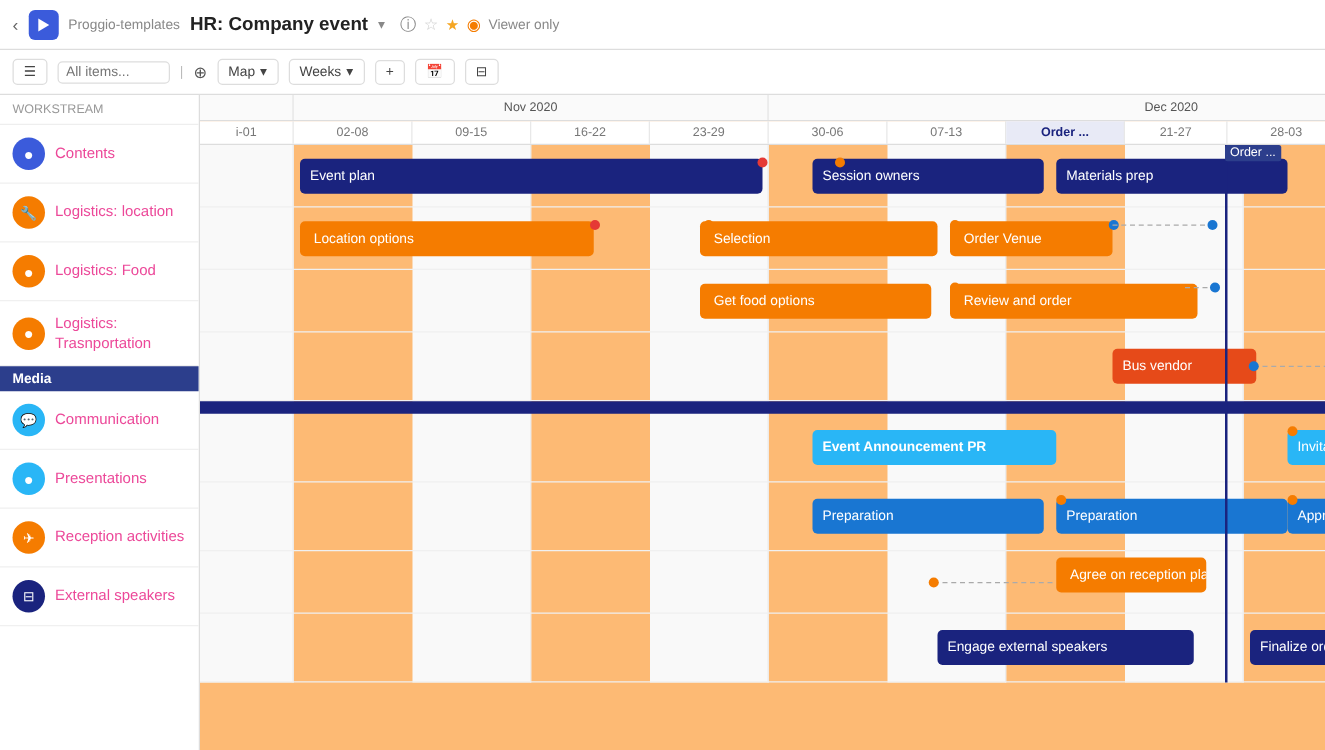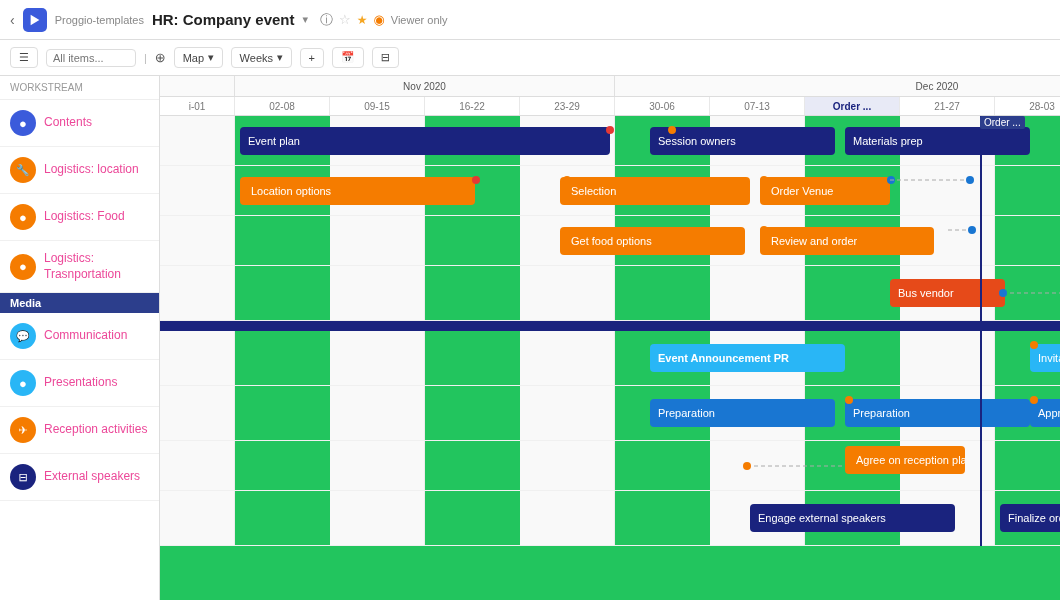--- a/index.html
+++ b/index.html
@@ -46,21 +46,21 @@
     .sidebar-icon {
       width: 26px; height: 26px; border-radius: 50%;
       display: flex; align-items: center; justify-content: center; flex-shrink: 0; font-size: 13px; color: white;
     }
     .sidebar-label { font-size: 12px; color: #ec4899; line-height: 1.3; }
     .media-divider {
       background: #2c3e8c; color: white; padding: 4px 10px; font-size: 11px; font-weight: 600;
     }
 
     
-    .gantt { flex: 1; overflow-x: auto; overflow-y: auto; position: relative; background: #22c55e; }
+    .gantt { flex: 1; overflow-x: auto; overflow-y: auto; position: relative; background: #fdba74; }
     .gantt-inner { min-width: 900px; position: relative; }
     .timeline-month {
       display: flex; align-items: center; justify-content: center;
       font-size: 10px; color: #555; border-right: 1px solid #e0e0e0;
       background: #fafafa; height: 20px; position: relative;
     }
     .timeline-week {
       display: flex; align-items: center; justify-content: center;
       font-size: 10px; color: #777; border-right: 1px solid #e8e8e8;
       height: 18px; flex-shrink: 0;
@@ -188,21 +188,21 @@
 
       <div style="display:flex;background:#fff;border-bottom:1px solid #ddd;">
         <div class="timeline-week" style="width:75px;">i-01</div>
         <div class="timeline-week" style="width:95px;">02-08</div>
         <div class="timeline-week" style="width:95px;">09-15</div>
         <div class="timeline-week" style="width:95px;">16-22</div>
         <div class="timeline-week" style="width:95px;">23-29</div>
         <div class="timeline-week" style="width:95px;">30-06</div>
         <div class="timeline-week" style="width:95px;">07-13</div>
         <div class="timeline-week" style="width:95px;background:#e8eaf6;font-weight:600;color:#1a237e;">Order ...</div>
-        <div class="timeline-week" style="width:95px;">21-27</div>
+        <div class="timeline-week" style="width:82px;">21-27</div>
         <div class="timeline-week" style="width:95px;">28-03</div>
       </div>
 
       <div class="gantt-rows">
 
         <div style="position:absolute;left:820px;top:0;bottom:0;width:2px;background:#1a237e;z-index:10;">
           <div class="today-label">Order ...</div>
         </div>
 
         <div style="position:absolute;left:0;top:0;bottom:0;width:75px;background:#f9f9f9;border-right:1px solid #ececec;"></div>
@@ -230,21 +230,21 @@
           <div style="position:absolute;left:727px;top:10px;width:8px;height:8px;border-radius:50%;background:#1976d2;"></div>
 
           <svg style="position:absolute;left:0;top:0;width:100%;height:50px;pointer-events:none;">
             <line x1="730" y1="14" x2="810" y2="14" stroke="#aaa" stroke-width="1" stroke-dasharray="4,3"></line>
             <circle cx="810" cy="14" r="4" fill="#1976d2" stroke="none"></circle>
           </svg>
         </div>
 
         <div class="gantt-row" style="height:50px;">
           <div class="task-bar orange" style="left:400px;width:185px;">Get food options</div>
-          <div class="task-bar orange" style="left:600px;width:174px;">Review and order</div>
+          <div class="task-bar orange" style="left:600px;width:198px;">Review and order</div>
           <div style="position:absolute;left:600px;top:10px;width:8px;height:8px;border-radius:50%;background:#f57c00;"></div>
           <svg style="position:absolute;left:0;top:0;width:100%;height:50px;pointer-events:none;">
             <line x1="788" y1="14" x2="810" y2="14" stroke="#aaa" stroke-width="1" stroke-dasharray="4,3"></line>
             <circle cx="812" cy="14" r="4" fill="#1976d2" stroke="none"></circle>
           </svg>
         </div>
 
         <div class="gantt-row" style="height:55px;">
           <div class="task-bar red-orange" style="left:730px;width:115px;">Bus vendor</div>
 

